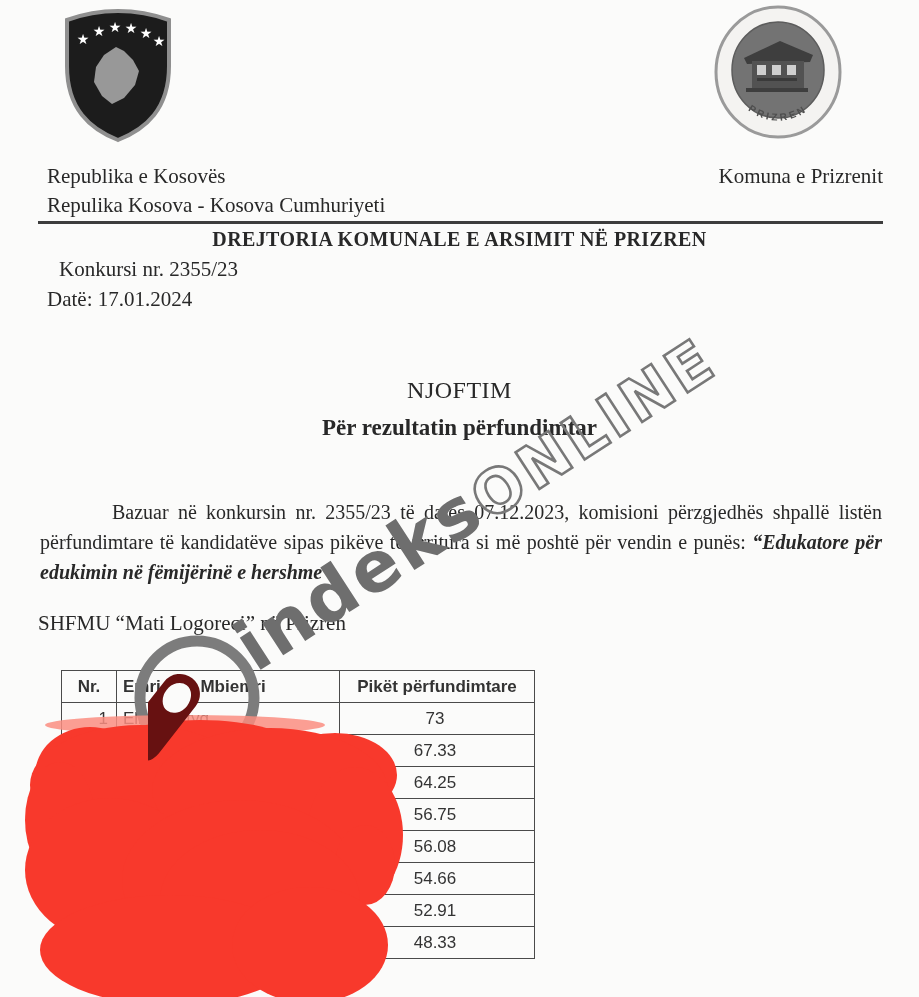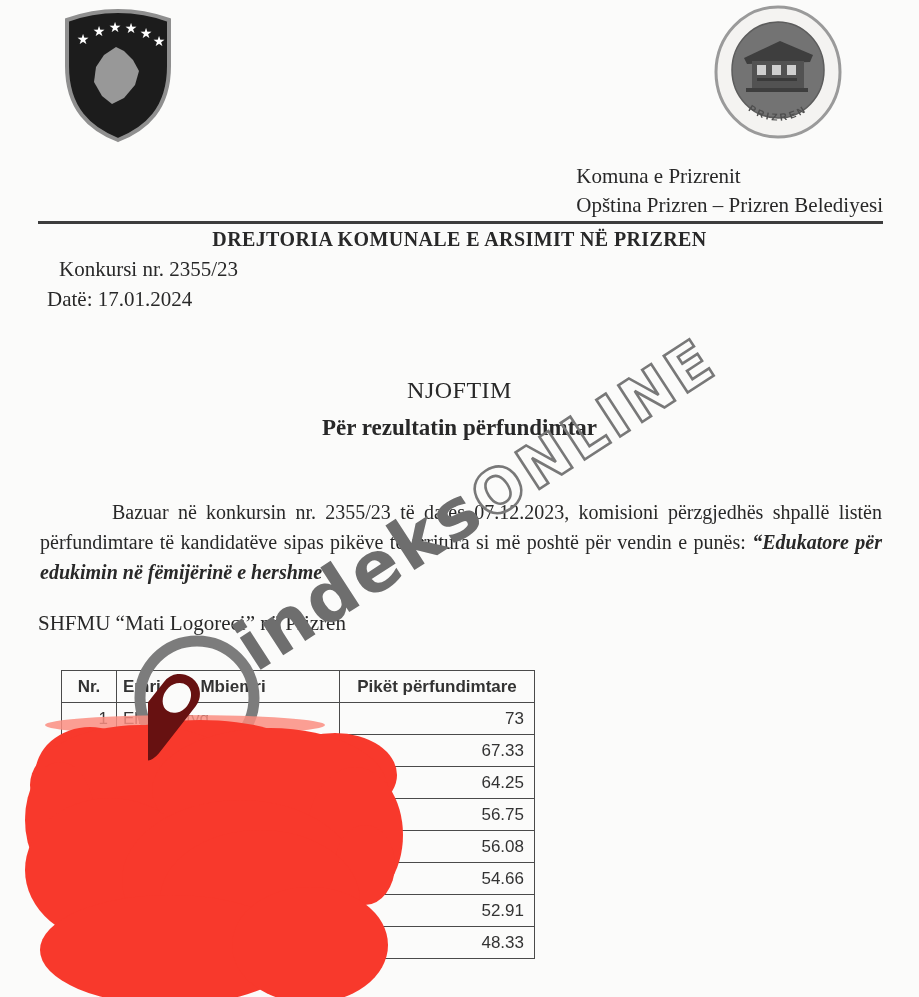--- a/index.html
+++ b/index.html
@@ -35,21 +35,21 @@
 
   
   .results{position:absolute;left:61px;top:670px;border-collapse:collapse;
     font-family:"Liberation Sans", sans-serif;font-size:17px;color:#333;z-index:1;}
   .results td,.results th{border:1.6px solid #4a4a4a;height:31px;padding:0 6px;background:transparent;}
   .results th{font-weight:600;}
   .col-nr{width:40px;text-align:center;}
   .col-name{width:210px;text-align:left;}
   .col-pts{width:178px;text-align:center;}
   .results td.col-nr{text-align:right;padding-right:8px;}
-  .results td.col-pts{text-align:right;padding-right:10px;}
+  .results td.col-pts{padding-right:10px;}
 
   
   .watermark{
     position:absolute;left:256px;top:608px;z-index:3;
     transform:rotate(-33deg);transform-origin:0% 80%;
     white-space:nowrap;pointer-events:none;
   }
   .wm-solid{
     font-family:"DejaVu Sans", sans-serif;font-weight:800;font-size:70px;
     color:#6e6e6e;letter-spacing:3px;
@@ -92,23 +92,26 @@
     <rect x="45" y="74" width="40" height="3" fill="#3a3a3a"></rect>
     <rect x="34" y="84" width="62" height="4" fill="#3e3e3e"></rect>
     <defs>
       <path id="sealArc" d="M18,82 A52,56 0 0 0 114,82" fill="none"></path>
     </defs>
     <text font-family="Liberation Sans, sans-serif" font-size="10" font-weight="bold" fill="#4e4e4e" letter-spacing="3">
       <textPath href="#sealArc" startOffset="50%" text-anchor="middle">PRIZREN</textPath>
     </text>
   </svg>
 
+  <div class="hdr-left">
+    <div>Republika e Kosovës</div>
+    <div>Repulika Kosova - Kosova Cumhuriyeti</div>
+  </div>
   <div class="hdr-right">
     <div>Komuna e Prizrenit</div>
-    <div>Opština Prizren – Prizren Belediyesi</div>
   </div>
 
   <div class="rule"></div>
   <div class="dept">DREJTORIA KOMUNALE E ARSIMIT NË PRIZREN</div>
   <div class="konkurs">Konkursi nr. 2355/23</div>
   <div class="ddate">Datë: 17.01.2024</div>
 
   <div class="title">NJOFTIM</div>
   <div class="subtitle">Për rezultatin përfundimtar</div>
 

